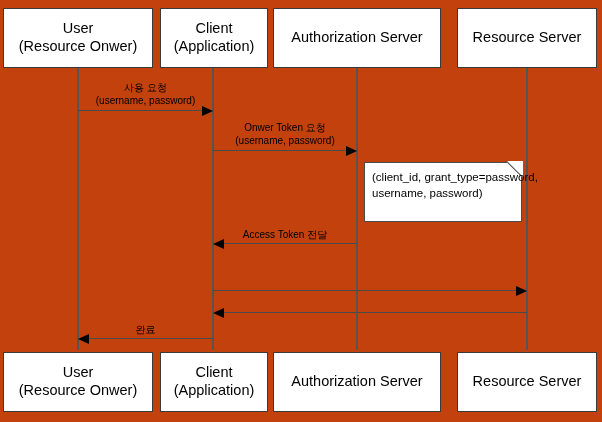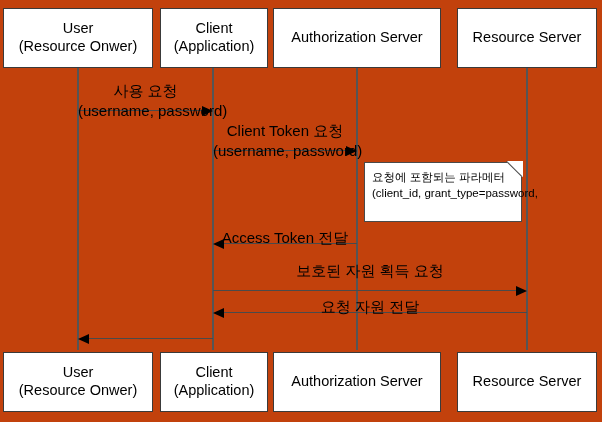--- a/index.html
+++ b/index.html
@@ -69,21 +69,21 @@
     border-bottom: 5.5px solid transparent;
     border-right: 11px solid #000000;
     left: -10px;
   }
 
   
   .msg-label {
     position: absolute;
     text-align: center;
     color: #000000;
-    font-size: 15px;
+    font-size: 10px;
     line-height: 1.3;
     white-space: nowrap;
     z-index: 4;
   }
 
   
   .note {
     position: absolute;
     box-sizing: border-box;
     background: #ffffff;
@@ -162,57 +162,56 @@
 
   <div class="msg-label" style="left:78px; top:81px; width:135px;">
     <div>사용 요청</div>
     <div>(username, password)</div>
   </div>
   <div class="msg" style="left:78px; top:110px; width:125px;">
     <span class="arrowhead right"></span>
   </div>
 
   <div class="msg-label" style="left:213px; top:121px; width:144px;">
-    <div>Client Token 요청</div>
+    <div>Onwer Token 요청</div>
     <div>(username, password)</div>
   </div>
   <div class="msg" style="left:213px; top:150px; width:134px;">
     <span class="arrowhead right"></span>
   </div>
 
   <div class="note" style="left:364px; top:162px; width:158px; height:60px;">
     <div class="note-body"></div>
     <div class="note-fold-tri"></div>
     <div class="note-text">
-      <div class="nline">요청에 포함되는 파라메터</div>
       <div class="nline">(client_id, grant_type=password,</div>
+      <div class="nline">username, password)</div>
     </div>
   </div>
 
   <div class="msg-label" style="left:213px; top:228px; width:144px;">
     <div>Access Token 전달</div>
   </div>
   <div class="msg" style="left:223px; top:243px; width:134px;">
     <span class="arrowhead left"></span>
   </div>
 
   <div class="msg-label" style="left:213px; top:261px; width:314px;">
-    <div>보호된 자원 획득 요청</div>
   </div>
   <div class="msg" style="left:213px; top:290px; width:304px;">
     <span class="arrowhead right"></span>
   </div>
 
-  <div class="msg-label" style="left:213px; top:297px; width:314px;">
-    <div>요청 자원 전달</div>
-  </div>
   <div class="msg" style="left:223px; top:312px; width:304px;">
     <span class="arrowhead left"></span>
   </div>
 
+  <div class="msg-label" style="left:78px; top:323px; width:135px;">
+    <div>완료</div>
+  </div>
   <div class="msg" style="left:88px; top:338px; width:125px;">
     <span class="arrowhead left"></span>
   </div>
 
   <div class="participant" style="left:3px; top:352px; width:150px; height:60px;">
     <div class="line1">User</div>
     <div class="line2">(Resource Onwer)</div>
   </div>
 
   <div class="participant" style="left:160px; top:352px; width:108px; height:60px;">

